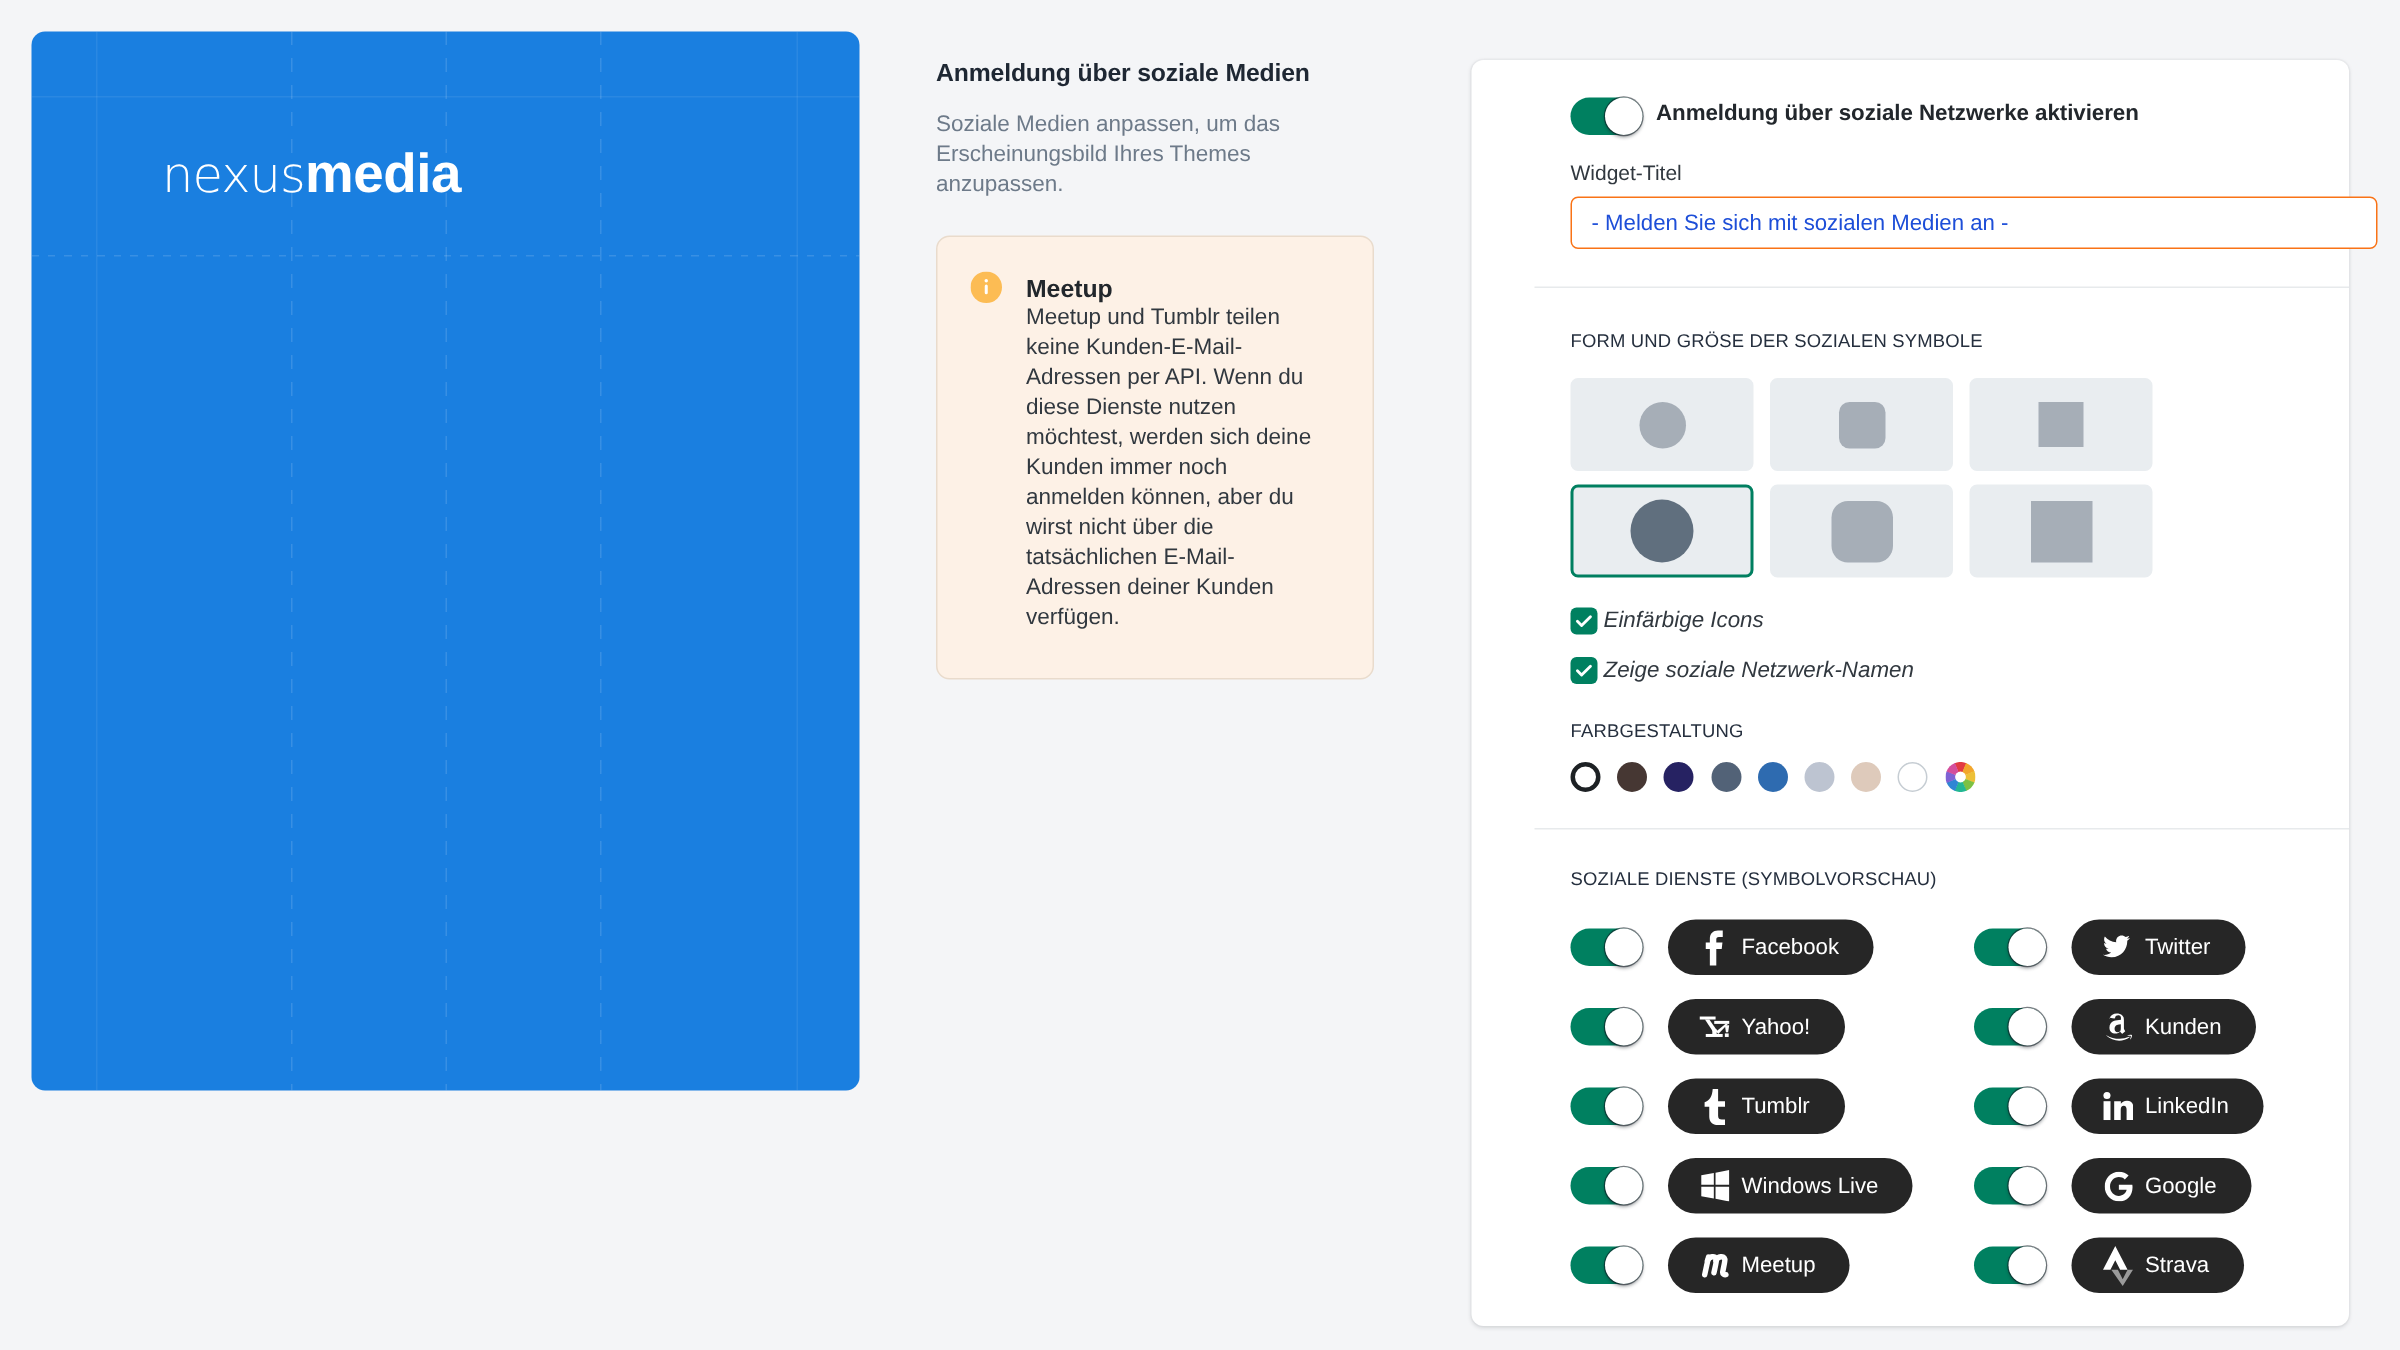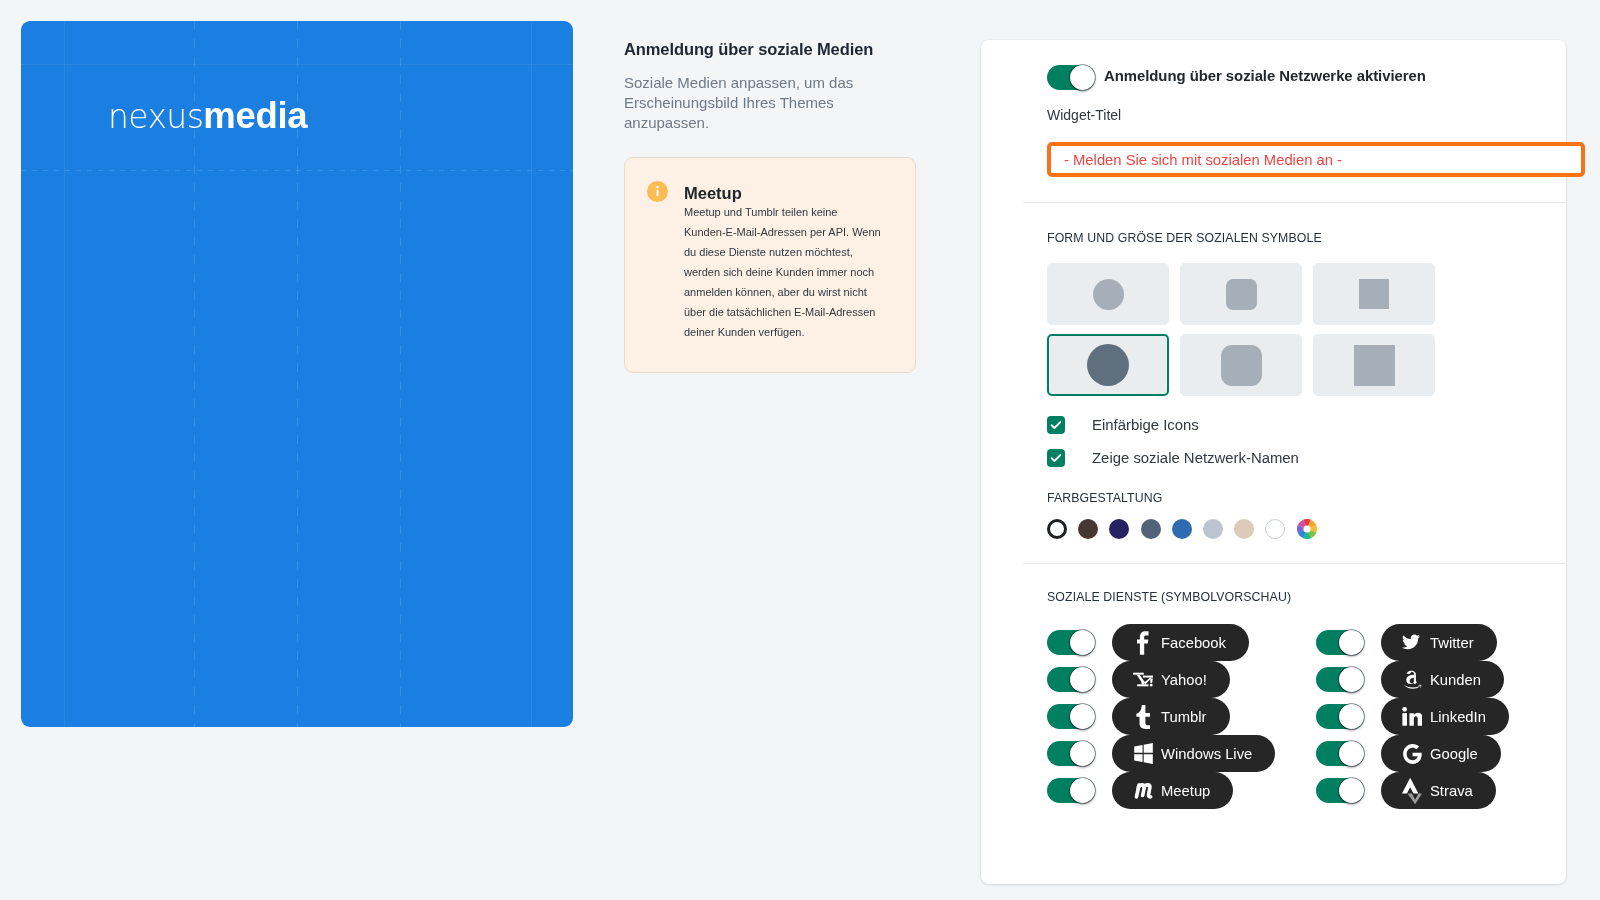--- a/index.html
+++ b/index.html
@@ -60,21 +60,21 @@
   }
   .notice { background: #fdf1e6; border: 1px solid #e9dbcc;
     border-radius: 9px; padding: 24px 14px 30px 22px; display: flex; gap: 16px; margin-top: 24px;
     width: 292px;
   }
   .notice-icon {
     flex: 0 0 auto; width: 21px; height: 21px; margin-top: -1px;
   }
   .notice-text { flex: 1 1 auto; min-width: 0; }
   .notice-h { font-size: 16.5px; font-weight: 700; color: #22272c; line-height: 22px; }
-  .notice-b { margin-top: -2px; width: 198px; font-size: 11px; color: #31383f; line-height: 20px; }
+  .notice-b { margin-top: -2px; width: 198px; font-size: 15px; color: #31383f; line-height: 20px; }
 
   
   .card {
     position: absolute; left: 981px; top: 40px; width: 585px; height: 844px;
     background: #fff; border-radius: 8px;
     box-shadow: 0 1px 3px rgba(22,29,37,0.13), 0 0 0 1px rgba(22,29,37,0.025);
     padding-left: 42px;
   }
   .divider { height: 1px; background: #e7eaec; }
 
@@ -86,23 +86,23 @@
     border-radius: 13px; background: #008060; flex: 0 0 auto;
   }
   .toggle .knob {
     position: absolute; right: 0px; top: 0px; width: 25px; height: 25px;
     border-radius: 50%; background: #fff;
     box-shadow: 0 0 0 0.8px rgba(16,24,32,0.55), 0 1.5px 2.5px rgba(16,24,32,0.45);
   }
   .toggle-label { font-size: 14.9px; font-weight: 700; color: #22272c; letter-spacing: -0.04px; position: relative; top: -2px; }
   .field-label { margin-top: 15px; font-size: 14px; color: #31383f; line-height: 20px; }
   .field-input {
-    display: block; margin-top: 17px; width: 538px; height: 35px;
-    border: 4px solid #f97316; border-radius: 5px; background: #fff;
-    padding: 0 13px; font-size: 14.8px; color: #ef4444;
+    display: block; margin-top: 6px; width: 538px; height: 35px;
+    border: 1px solid #f97316; border-radius: 5px; background: #fff;
+    padding: 0 13px; font-size: 14.8px; color: #1d4ed8;
     font-family: "Liberation Sans", sans-serif; outline: none;
   }
 
   
   .sec-shape { padding: 28px 24px 24px 24px; }
   .sec-label {
     font-size: 12.3px; font-weight: 400; color: #252f3e;
     letter-spacing: 0.12px; text-transform: uppercase; line-height: 15px;
   }
   .tiles { margin-top: 17px; display: grid; grid-template-columns: repeat(3, 122px); gap: 9px 11px; }
@@ -114,36 +114,36 @@
   .sw { display: block; background: #a6aeb7; }
   .sw.dark { background: #606f7e; }
   .sw.circ { border-radius: 50%; }
   .sw.sm.circ { width: 31px; height: 31px; }
   .sw.lg.circ { width: 42px; height: 42px; }
   .sw.sm.rnd { width: 31px; height: 31px; border-radius: 7px; }
   .sw.lg.rnd { width: 41px; height: 41px; border-radius: 11px; }
   .sw.sm.sq { width: 30px; height: 30px; }
   .sw.lg.sq { width: 41px; height: 41px; }
 
-  .cb-row { display: flex; align-items: center; gap: 27px; margin-top: 20px; }
+  .cb-row { display: flex; align-items: center; gap: 4px; margin-top: 20px; font-style: italic; }
   .cb-row + .cb-row { margin-top: 15px; }
   .cb {
     width: 18px; height: 18px; border-radius: 4px; background: #008060;
     display: flex; align-items: center; justify-content: center; flex: 0 0 auto;
   }
   .cb-label { font-size: 14.9px; color: #31383f; }
   .sec-label-2 { margin-top: 24px; }
   .swatches { margin-top: 13px; display: flex; align-items: center; gap: 11.2px; }
   .chip { width: 20px; height: 20px; border-radius: 50%; flex: 0 0 auto; }
   .chip.ring { background: #fff; border: 3.5px solid #1d2124; }
   .chip.outline { background: #fff; border: 1px solid #c6cdd3; }
 
   
   .sec-services { padding: 26px 24px 24px 24px; }
-  .svc-grid { margin-top: 19px; display: grid; grid-template-columns: 269px 269px; }
+  .svc-grid { margin-top: 19px; display: grid; grid-template-columns: 269px 269px; row-gap: 16px; }
   .svc { display: flex; align-items: center; gap: 17px; }
   .pill {
     display: inline-flex; align-items: center; gap: 8px;
     height: 37px; padding: 0 23px 0 21px; border-radius: 19px;
     background: #262626; color: #fff; font-size: 14.8px; white-space: nowrap;
   }
   .pill .ic { display: flex; align-items: center; justify-content: center; width: 20px; flex: 0 0 auto; }
 </style>
 </head>
 <body>

